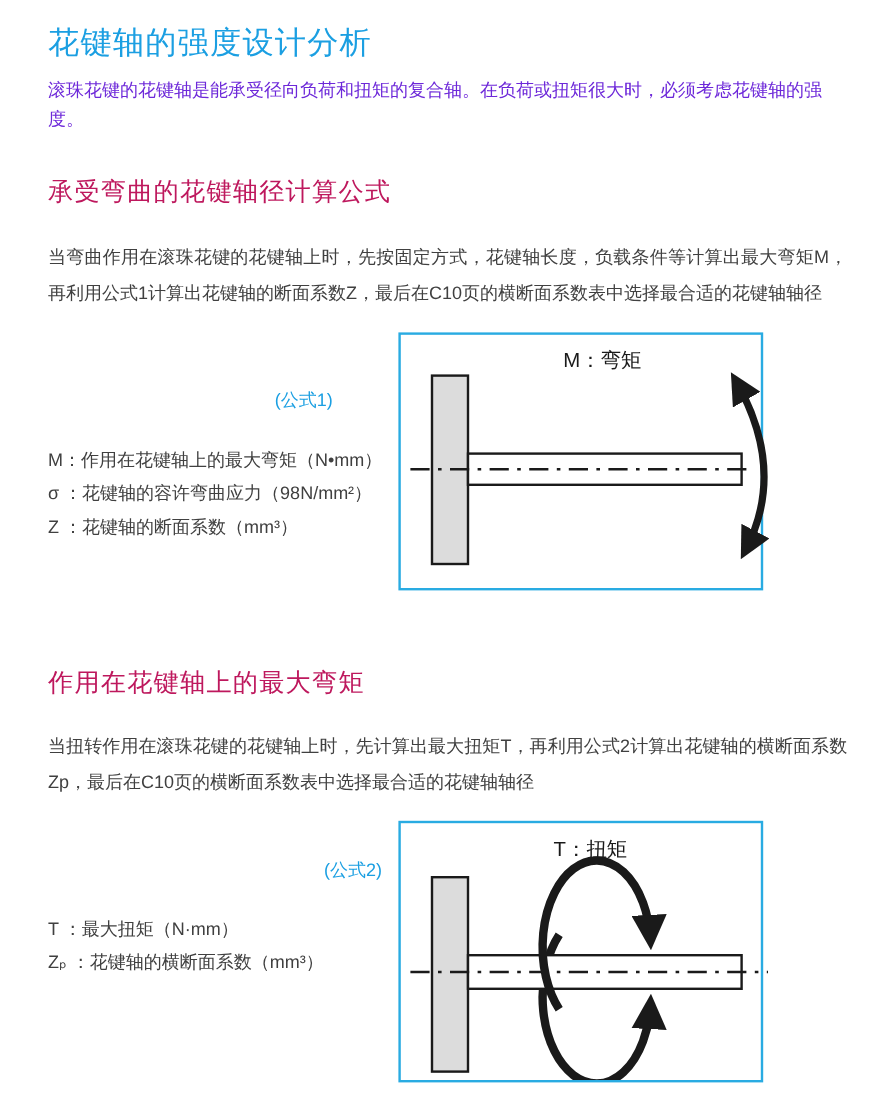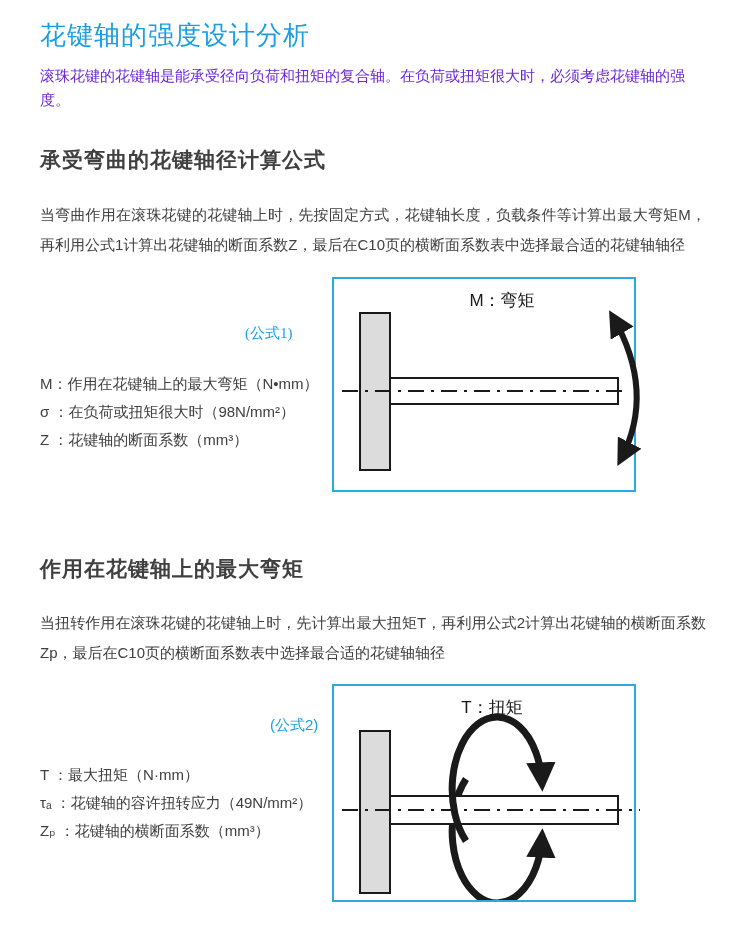--- a/index.html
+++ b/index.html
@@ -19,39 +19,39 @@
   .page-title {
     position: absolute; left: 40px; top: 18px;
     font-size: 26px; font-weight: 500; color: #1b9fe2;
     letter-spacing: 1px;
   }
   .intro {
     position: absolute; left: 40px; top: 64px; width: 670px;
     font-size: 15px; line-height: 24px; color: #6d28d9;
   }
   .section-heading {
-    font-size: 21px; font-weight: 700; color: #404040;
+    font-size: 21px; font-weight: 400; color: #be185d;
     letter-spacing: 1px;
     position: absolute; left: 40px;
   }
   .heading-bending { top: 146px; }
   .heading-torsion { top: 555px; }
 
   .body-para {
     position: absolute; left: 40px; width: 666px;
     font-size: 15px; line-height: 30px; color: #404040;
     text-align: justify;
   }
   .para-bending { top: 200px; }
   .para-torsion { top: 608px; }
 
   .formula-label {
     position: absolute; font-size: 15px; color: #1b9fe2;
   }
-  .formula1 { left: 245px; top: 324px; font-family: Liberation Serif, serif; }
+  .formula1 { left: 229px; top: 324px; }
   .formula2 { left: 237px; top: 716px; margin-left: 33px; }
 
   .definitions {
     position: absolute; left: 40px; width: 290px;
     font-size: 15px; line-height: 28px; color: #404040;
   }
   .defs-bending { top: 370px; }
   .defs-torsion { top: 761px; }
   .definitions .def-line { white-space: nowrap; }
 
@@ -75,21 +75,21 @@
   <p class="intro">滚珠花键的花键轴是能承受径向负荷和扭矩的复合轴。在负荷或扭矩很大时，必须考虑花键轴的强度。</p>
 
   <h2 class="section-heading heading-bending">承受弯曲的花键轴径计算公式</h2>
 
   <p class="body-para para-bending">当弯曲作用在滚珠花键的花键轴上时，先按固定方式，花键轴长度，负载条件等计算出最大弯矩M，再利用公式1计算出花键轴的断面系数Z，最后在C10页的横断面系数表中选择最合适的花键轴轴径</p>
 
   <span class="formula-label formula1">(公式1)</span>
 
   <div class="definitions defs-bending">
     <div class="def-line">M：作用在花键轴上的最大弯矩（N•mm）</div>
-    <div class="def-line">σ ：在负荷或扭矩很大时（98N/mm²）</div>
+    <div class="def-line">σ ：花键轴的容许弯曲应力（98N/mm²）</div>
     <div class="def-line">Z ：花键轴的断面系数（mm³）</div>
   </div>
 
   <div class="diagram-box box-bending">
     <svg width="360" height="211" viewBox="0 0 360 211">
       <defs>
         <marker id="ah1" viewBox="0 0 10 10" refX="7" refY="5" markerWidth="4.4" markerHeight="4.4" orient="auto-start-reverse">
           <path d="M0,0 L10,5 L0,10 Z" fill="#1a1a1a"></path>
         </marker>
       </defs>
@@ -107,21 +107,20 @@
   </div>
 
   <h2 class="section-heading heading-torsion">作用在花键轴上的最大弯矩</h2>
 
   <p class="body-para para-torsion">当扭转作用在滚珠花键的花键轴上时，先计算出最大扭矩T，再利用公式2计算出花键轴的横断面系数Zp，最后在C10页的横断面系数表中选择最合适的花键轴轴径</p>
 
   <span class="formula-label formula2">(公式2)</span>
 
   <div class="definitions defs-torsion">
     <div class="def-line">T ：最大扭矩（N·mm）</div>
-    <div class="def-line">τₐ ：花键轴的容许扭转应力（49N/mm²）</div>
     <div class="def-line">Zₚ ：花键轴的横断面系数（mm³）</div>
   </div>
 
   <div class="diagram-box box-torsion">
     <svg width="360" height="214" viewBox="0 0 360 214">
       <defs>
         <marker id="ah2" viewBox="0 0 10 10" refX="7" refY="5" markerWidth="4.2" markerHeight="4.2" orient="auto-start-reverse">
           <path d="M0,0 L10,5 L0,10 Z" fill="#1a1a1a"></path>
         </marker>
       </defs>

